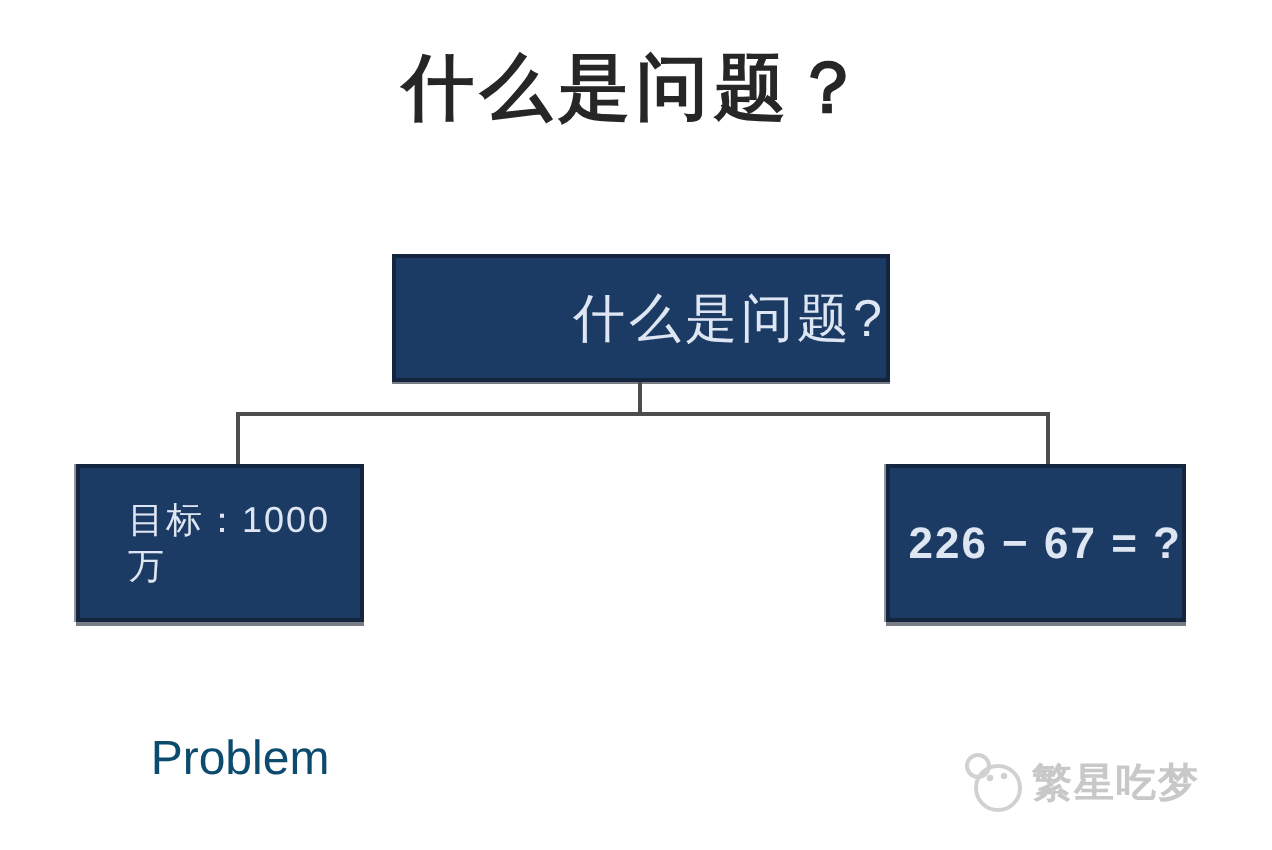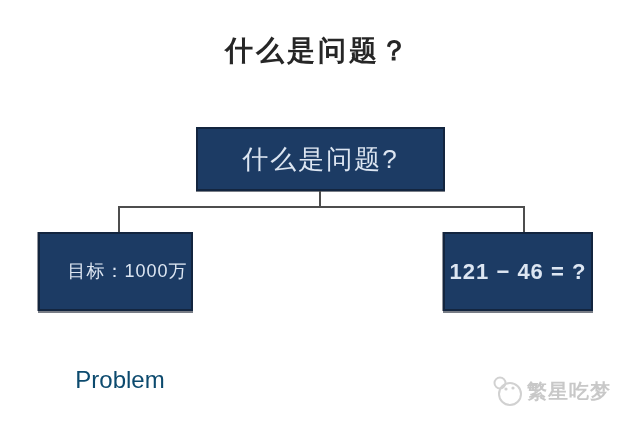--- a/index.html
+++ b/index.html
@@ -10,59 +10,59 @@
   }
   .stage {
     position: relative;
     width: 636px;
     height: 425px;
     background: #ffffff;
     overflow: hidden;
   }
   .title {
     position: absolute;
-    top: 32px;
+    top: 20px;
     left: 0;
     width: 636px;
     margin: 0;
     text-align: center;
-    font-size: 28px;
+    font-size: 36px;
     font-weight: 600;
     letter-spacing: 3px;
     color: #262626;
   }
   .node {
     position: absolute;
     background: #1c3b64;
     border: 2px solid #132档0;
     border: 2px solid #13253f;
     box-sizing: border-box;
     color: #dde6f2;
     display: flex;
     align-items: center;
-    justify-content: center;
+    justify-content: flex-end;
   }
   .root-node {
     left: 196px;
     top: 127px;
     width: 249px;
     height: 64px;
     font-size: 26px;
     font-weight: 500;
     letter-spacing: 2px;
     box-shadow: 0 1px 0 rgba(10,18,35,0.55);
   }
   .child-node {
     top: 232px;
     height: 79px;
     box-shadow: 0 2px 0 rgba(10,18,35,0.55), -1px 0 0 rgba(10,18,35,0.45);
   }
   .problem-node {
     left: 38px;
-    width: 155px;
+    width: 144px;
     justify-content: center;
     padding-left: 24px;
   }
   .problem-lines {
     font-size: 18px;
     line-height: 23px;
     letter-spacing: 1px;
     font-weight: 500;
     text-align: left;
   }
@@ -87,21 +87,21 @@
     font-size: 24px;
     font-weight: 500;
     color: #0c4a6e;
     text-align: center;
     width: 160px;
   }
   .caption-problem  { left: 40px; }
   .caption-question { left: 458px; }
   .watermark {
     position: absolute;
-    left: 489px;
+    left: 478px;
     top: 372px;
     display: flex;
     align-items: center;
     color: #c9c9c9;
     opacity: 0.95;
   }
   .wm-icon {
     width: 38px;
     height: 38px;
     display: inline-block;
@@ -130,21 +130,21 @@
   <div class="connector conn-left-drop"></div>
   <div class="connector conn-right-drop"></div>
 
   <div class="node child-node problem-node">
     <div class="problem-lines">
       <div>目标：1000万</div>
     </div>
   </div>
 
   <div class="node child-node question-node">
-    <span>121 − 46 = ?</span>
+    <span>226 − 67 = ?</span>
   </div>
 
   <div class="caption caption-problem">Problem</div>
 
 
   <div class="watermark">
     <span class="wm-icon">
       <svg viewBox="0 0 38 38" width="38" height="38">
         <circle cx="21" cy="22" r="11" fill="none" stroke="#cfcfcf" stroke-width="2"></circle>
         <circle cx="11" cy="11" r="5.5" fill="none" stroke="#cfcfcf" stroke-width="2"></circle>

